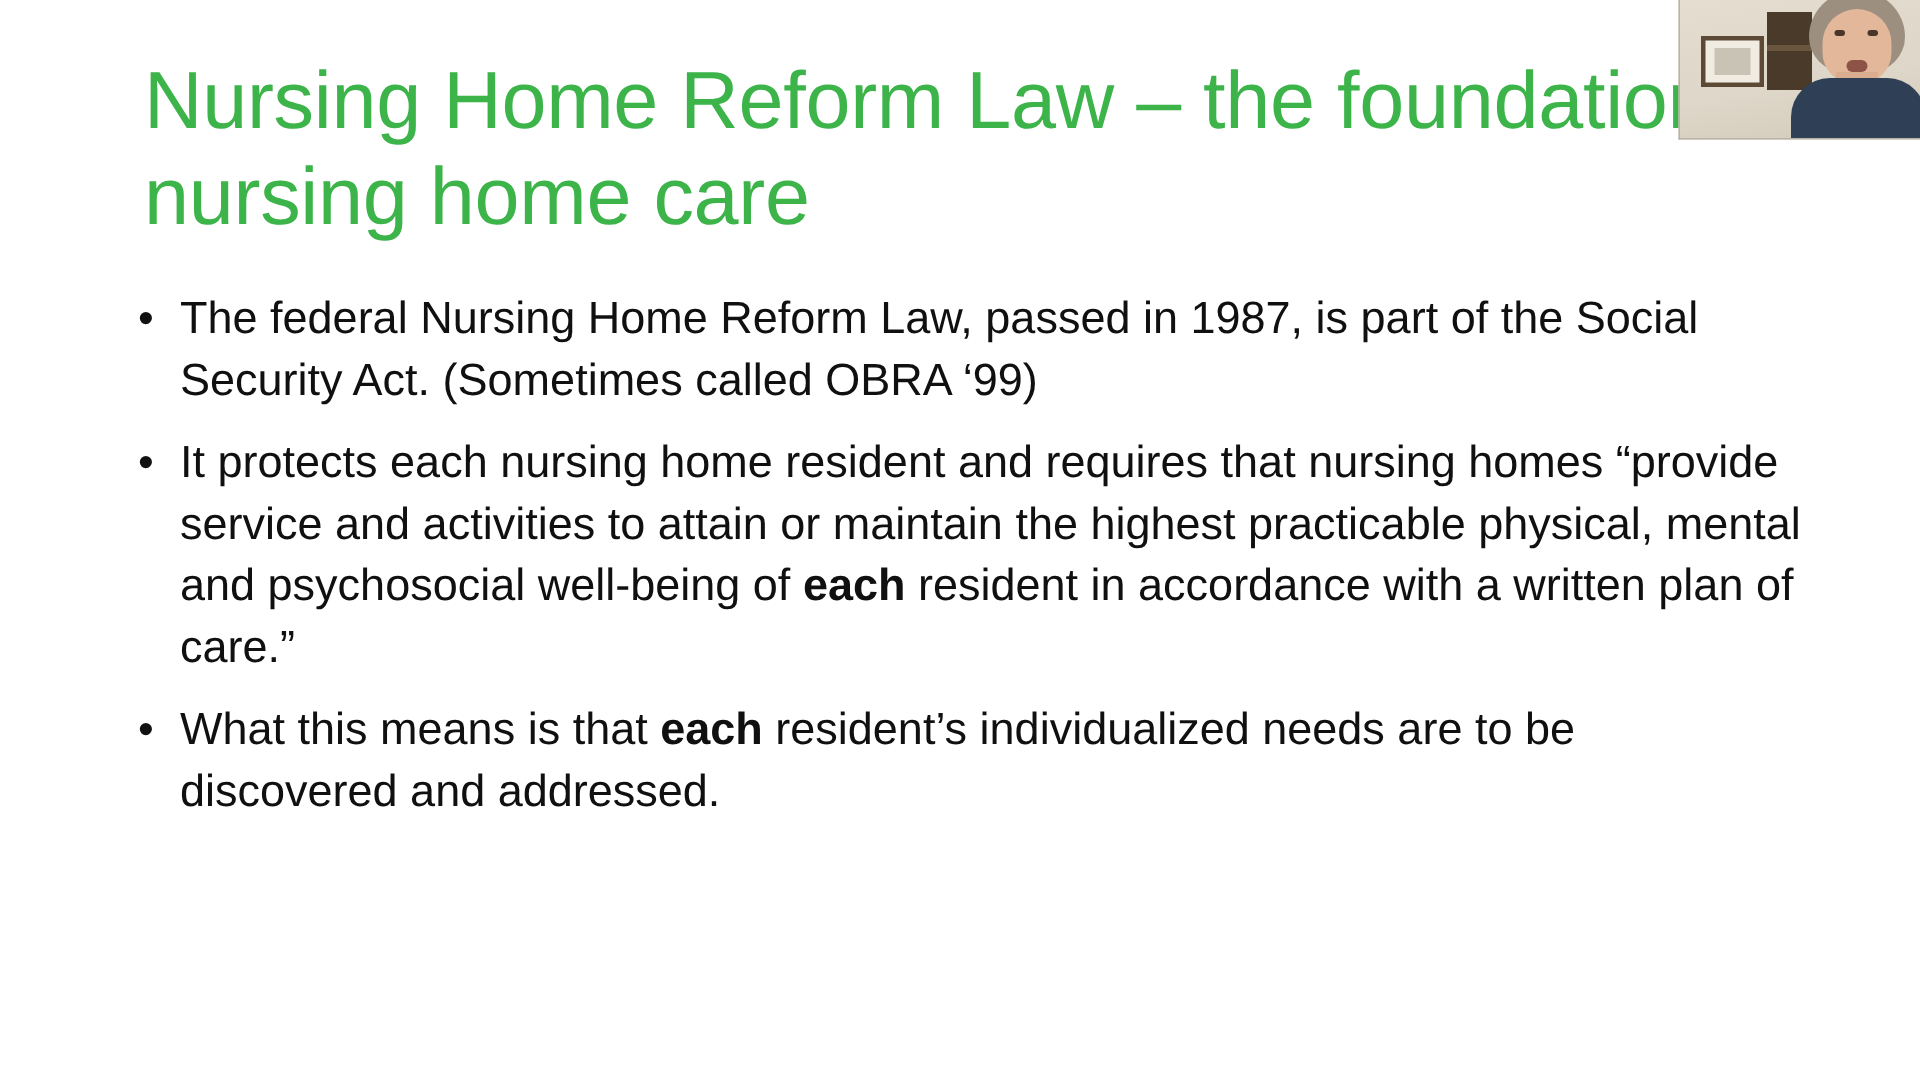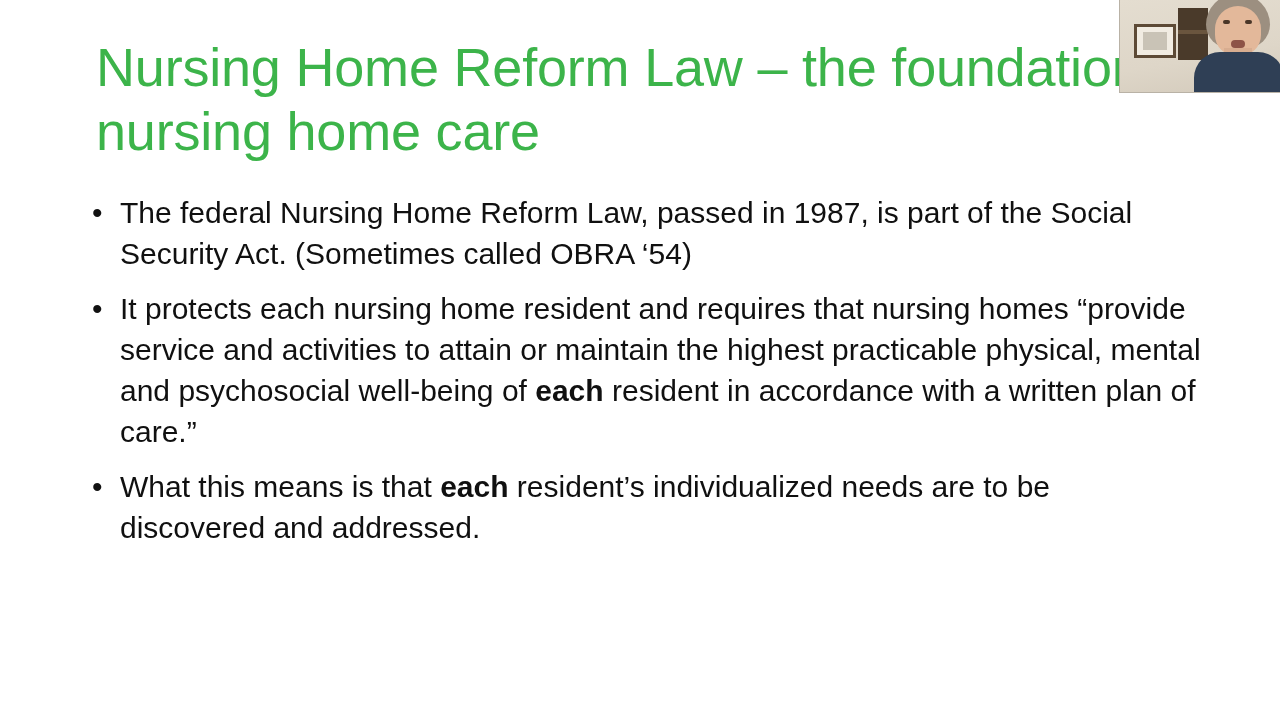--- a/index.html
+++ b/index.html
@@ -172,21 +172,21 @@
 
 <div class="slide">
 
   <div class="slide-title">Nursing Home Reform Law – the foundation of nursing home care</div>
 
   <div class="body-block">
 
     <div class="bullet-row">
       <div class="bullet-dot">•</div>
       <div class="bullet-text">
-        <span>The federal Nursing Home Reform Law, passed in 1987, is part of the Social Security Act.   (Sometimes called OBRA ‘54)</span>
+        <span>The federal Nursing Home Reform Law, passed in 1987, is part of the Social Security Act.   (Sometimes called OBRA ‘99)</span>
       </div>
     </div>
 
     <div class="bullet-row">
       <div class="bullet-dot">•</div>
       <div class="bullet-text">
         <span>It protects each nursing home resident and requires that nursing homes “provide service and activities to attain or maintain the highest practicable physical, mental and psychosocial well-being of </span><b>each</b><span> resident in accordance with a written plan of care.”</span>
       </div>
     </div>
 

